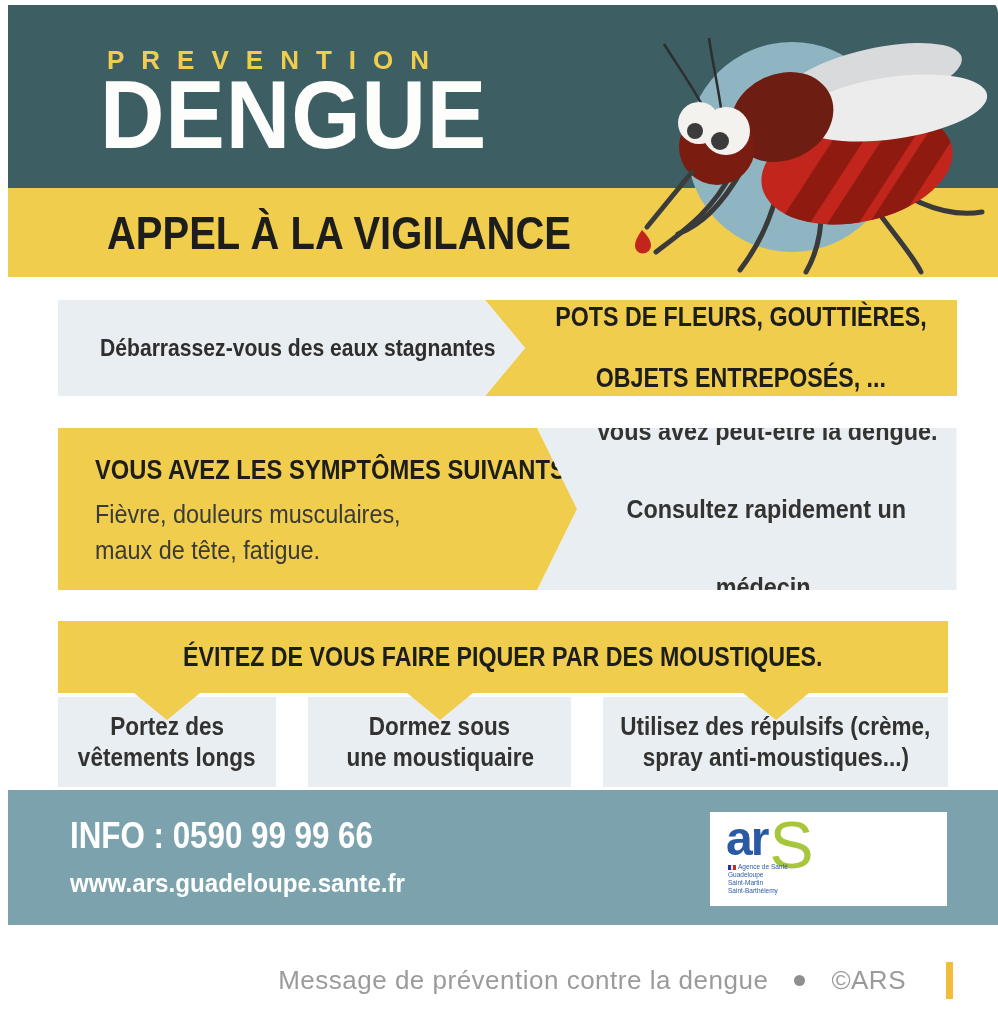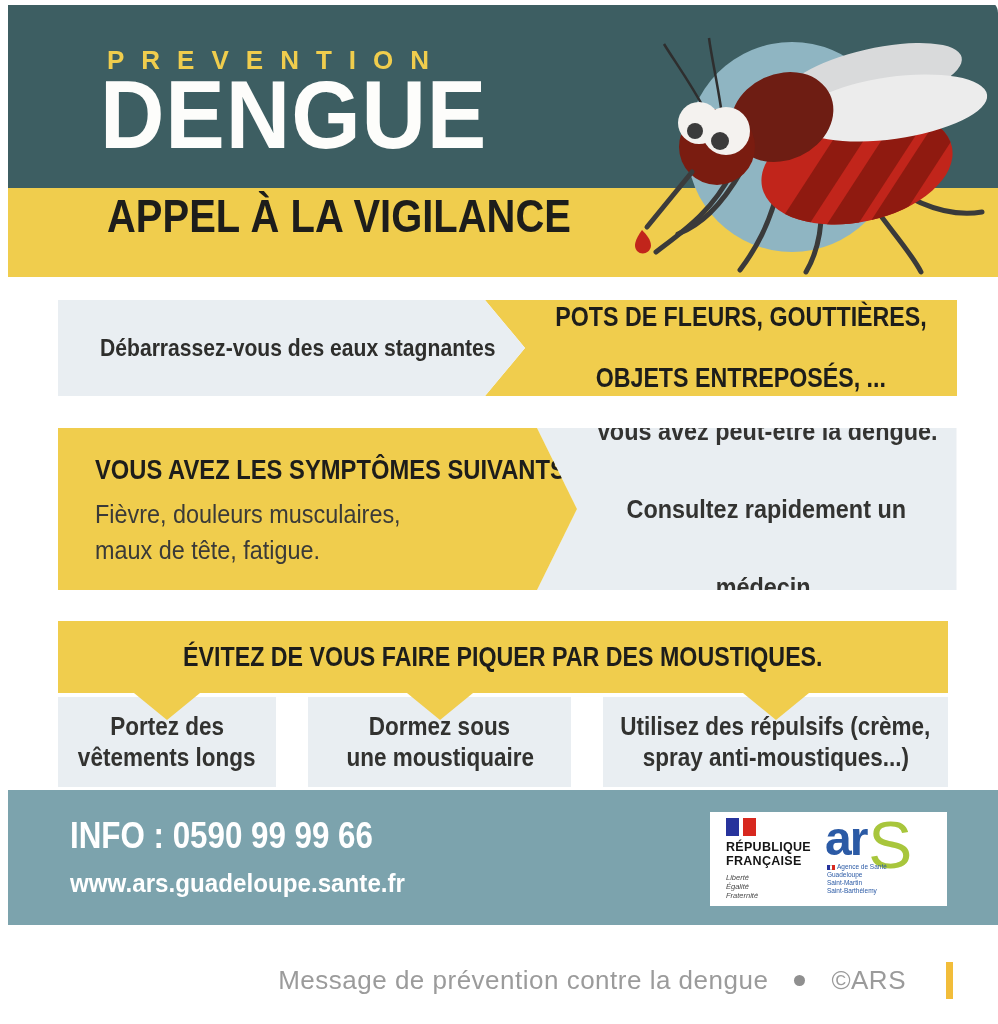--- a/index.html
+++ b/index.html
@@ -5,21 +5,21 @@
   * { margin:0; padding:0; box-sizing:border-box; }
   html,body { width:998px; height:1024px; background:#fff; font-family:"Liberation Sans", sans-serif; }
   .stage { position:relative; width:998px; height:1024px; background:#fff; overflow:hidden;border-radius:13px; }
   .poster { position:absolute; left:8px; top:5px; width:990px; height:920px; background:#fff; }
 
   
   .header { position:relative; height:183px; background:#3d5e62; z-index:1; }
   .kicker { position:absolute; left:99px; top:40px; color:#f0cd4d; font-size:26px; font-weight:700; letter-spacing:17px; }
   .title  { position:absolute; left:92px; top:54px; color:#fdfdfb; font-size:97px; font-weight:800; letter-spacing:1px; transform:scaleX(.92); transform-origin:left center; }
 
-  .alert-band { position:relative; height:89px; background:#f0cd4d; display:flex; align-items:flex-start; padding-left:99px; z-index:1; }
+  .alert-band { position:relative; height:89px; background:#f0cd4d; display:flex; align-items:center; padding-left:99px; z-index:1; }
   .alert-band .t { font-size:47px; font-weight:800; color:#1d1d1b; transform:scaleX(.85); transform-origin:left center; white-space:nowrap; }
 
   .mosquito-wrap { position:absolute; left:612px; top:15px; width:372px; height:256px; z-index:2; }
 
   
   .content { padding:0 50px; }
   .row { display:flex; }
   .row1 { margin-top:23px; height:96px; }
   .r1-left { width:467px; background:#e9eef2; clip-path:polygon(0 0,427px 0,467px 50%,427px 100%,0 100%); display:flex; align-items:center; padding-left:42px; position:relative; z-index:1; }
   .r1-left .t { font-size:24px; font-weight:700; color:#2e2e2c; transform:scaleX(.88); transform-origin:left center; white-space:nowrap; }
@@ -174,36 +174,20 @@
           <span class="l">spray anti-moustiques...)</span>
         </div>
       </div>
     </div>
 
     <div class="footer">
       <div class="f-info">INFO : 0590 99 99 66</div>
       <div class="f-web">www.ars.guadeloupe.sante.fr</div>
 
       <div class="logobox">
-        <div>
-          <div class="flag">
-              <i class="b"></i>
-              <i class="w"></i>
-              <i class="r"></i>
-            </div>
-          <div class="rf-name">
-            <div>RÉPUBLIQUE</div>
-            <div>FRANÇAISE</div>
-          </div>
-          <div class="rf-motto">
-            <div>Liberté</div>
-            <div>Égalité</div>
-            <div>Fraternité</div>
-          </div>
-        </div>
         <div class="ars">
           <div class="ars-word">
             <span class="ars-ar">ar</span>
             <span class="ars-s">S</span>
           </div>
           <div class="ars-sub">
             <div class="row-a">
               <span class="miniflag">
                   <i class="b"></i>
                   <i class="w"></i>

